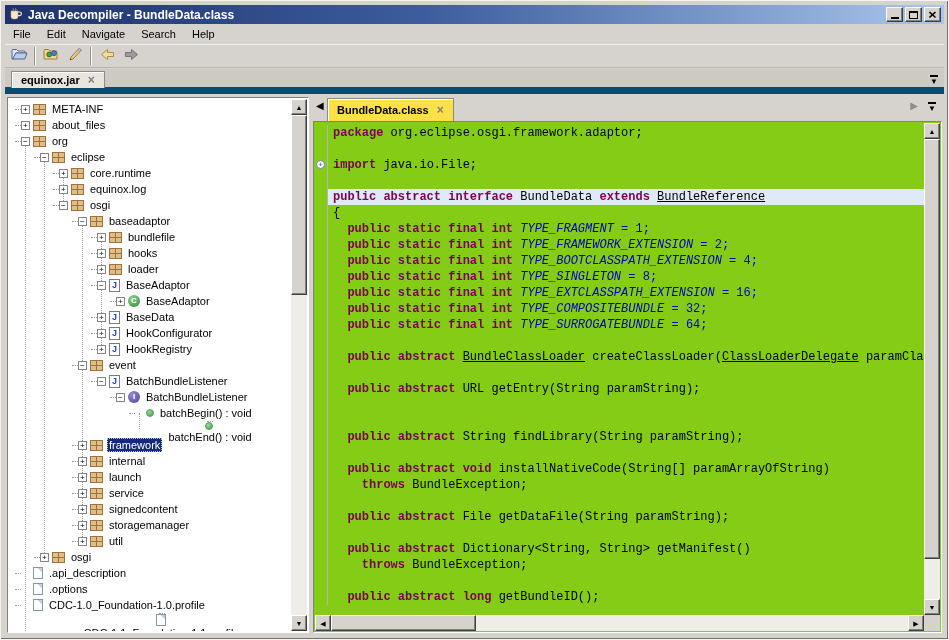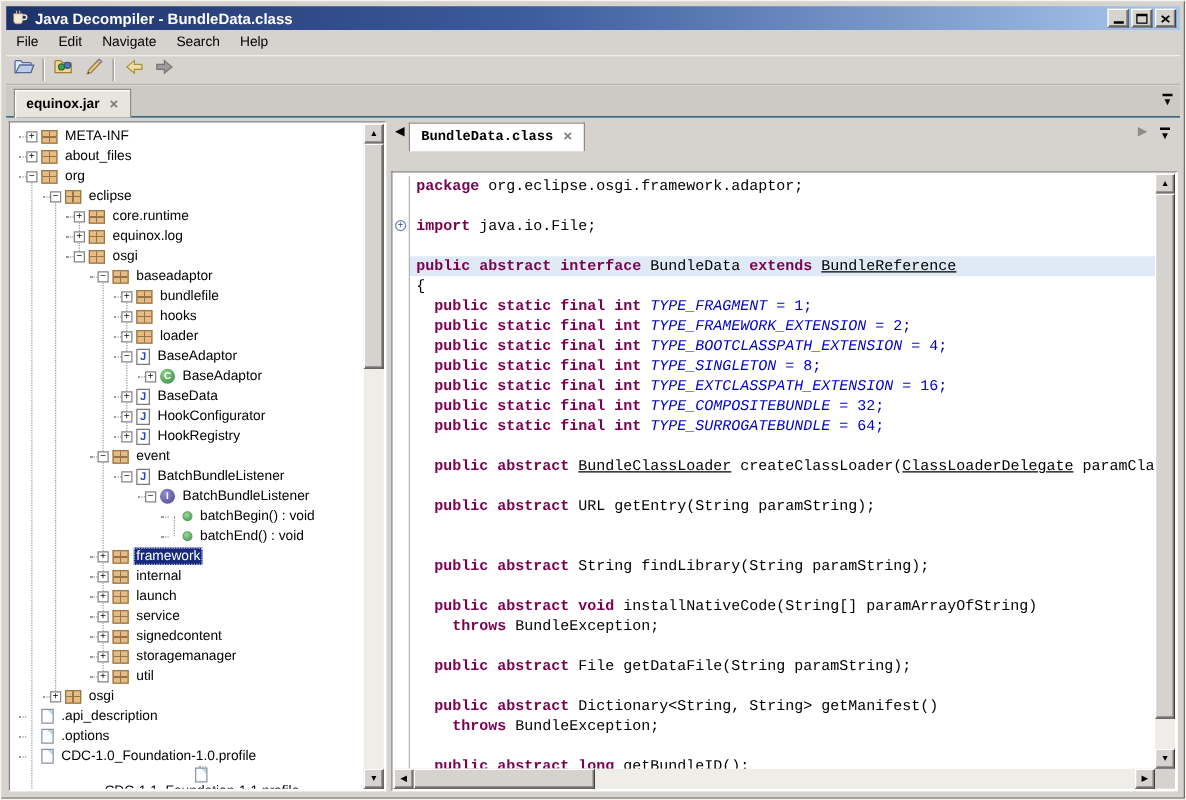--- a/index.html
+++ b/index.html
@@ -26,21 +26,21 @@
   .menubar{position:absolute;left:4px;right:4px;top:23px;height:20px;
     display:flex;align-items:center;font-size:11px;background:#d6d3ce;}
   .menu-item{padding:2px 8px;color:#000;}
   .toolbar{position:absolute;left:4px;right:4px;top:43px;height:24px;
     display:flex;align-items:center;padding-left:2px;background:#d6d3ce;
     border-top:1px solid #f0efec;border-bottom:1px solid #b8b5ae;}
   .tbtn{width:24px;height:21px;display:flex;align-items:center;justify-content:center;}
   .vsep{width:2px;height:18px;border-left:1px solid #9a958e;border-right:1px solid #fff;margin:0 3px;}
   
   .jarstrip{position:absolute;left:4px;right:4px;top:68px;height:25px;
-    background:#cdcac4;border-bottom:1px solid #0c4a6e;}
+    background:#cdcac4;border-bottom:7px solid #0c4a6e;}
   .jartab{position:absolute;left:6px;top:2px;bottom:-1px;padding:0 9px;
     background:#e8e5df;border:1px solid #8e8b85;border-bottom:none;
     box-shadow:inset 1px 1px 0 #fff;display:flex;align-items:center;gap:8px;
     font-size:11px;font-weight:bold;}
   .tabclose{color:#7d7d7d;font-size:12px;font-weight:bold;line-height:1;}
   .jarmenu{position:absolute;right:6px;top:6px;font-size:8px;color:#000;
     border-top:2px solid #000;padding-top:1px;line-height:1;}
   
   .main{position:absolute;left:4px;right:4px;top:94px;bottom:4px;background:#d6d3ce;}
   .tree-panel{position:absolute;left:2px;top:2px;width:302px;bottom:2px;
@@ -68,25 +68,25 @@
   .i-file{width:10px;height:12px;background:#fdfdff;border:1px solid #8894a8;
     background-image:linear-gradient(225deg,#c9d4e2 3px,transparent 3px);}
   .tlabel{padding:1px 2px;color:#000;}
   .tlabel.sel{background:#16297c;color:#fff;outline:1px dotted #b9c4e8;outline-offset:-1px;}
   
   .code-panel{position:absolute;left:308px;right:2px;top:0;bottom:2px;}
   .codestrip{position:absolute;left:0;right:0;top:0;height:26px;background:#d6d3ce;}
   .strip-arrow{position:absolute;top:6px;font-size:10px;color:#000;line-height:1;}
   .strip-arrow.dis{color:#8f8c86;}
   .codetab{position:absolute;left:14px;top:3px;bottom:0;padding:0 9px;
-    background:#ffffff;border:1px solid #8e8b85;border-bottom:none;
+    background:#fde047;border:1px solid #8e8b85;border-bottom:none;
     box-shadow:inset 1px 1px 0 #fff;display:flex;align-items:center;gap:8px;
-    font-size:11px;font-weight:bold;font-family:Liberation Mono, monospace;}
-  .code-area{position:absolute;left:0;right:0;top:26px;bottom:0;background:#ffffff;
-    border:1px solid;border-color:#808080 #fff #fff #808080;margin-top:16px;}
+    font-size:11px;font-weight:bold;}
+  .code-area{position:absolute;left:0;right:0;top:26px;bottom:0;background:#84cc16;
+    border:1px solid;border-color:#808080 #fff #fff #808080;}
   .code-view{position:absolute;left:1px;top:1px;right:17px;bottom:17px;
     overflow:hidden;padding-top:2px;
     font:12px/16px "Liberation Mono",monospace;color:#000;}
   .cl{display:flex;height:16px;}
   .gut{width:13px;flex:none;border-right:1px solid #b4b4b4;position:relative;}
   .fold{position:absolute;left:1px;top:3px;width:9px;height:9px;border:1px solid #6a84a8;
     border-radius:50%;font:8px/8px "Liberation Mono",monospace;text-align:center;color:#33519c;background:#fff;}
   .ctx{flex:1;min-width:0;white-space:pre;overflow:hidden;padding-left:5px;}
   .ctx.hl{background:#dfeaf6;}
   .ck{color:#7b0052;font-weight:bold;}
@@ -308,21 +308,21 @@
             <span class="exp">−</span>
             <span class="tico i-iface">I</span>
             <span class="tlabel">BatchBundleListener</span>
           </div>
           <div class="trow" style="padding-left: 120px;">
             <span class="stub"></span>
             <span class="expsp"></span>
             <span class="tico i-method"></span>
             <span class="tlabel">batchBegin() : void</span>
           </div>
-          <div class="trow" style="padding-left: 120px;">
+          <div class="trow" style="padding-left: 120px; flex-direction: column;">
             <span class="stub"></span>
             <span class="expsp"></span>
             <span class="tico i-method"></span>
             <span class="tlabel">batchEnd() : void</span>
           </div>
           <div class="trow" style="padding-left: 63px;">
             <span class="stub"></span>
             <span class="exp">+</span>
             <span class="tico i-pkg"></span>
             <span class="tlabel sel">framework</span>

